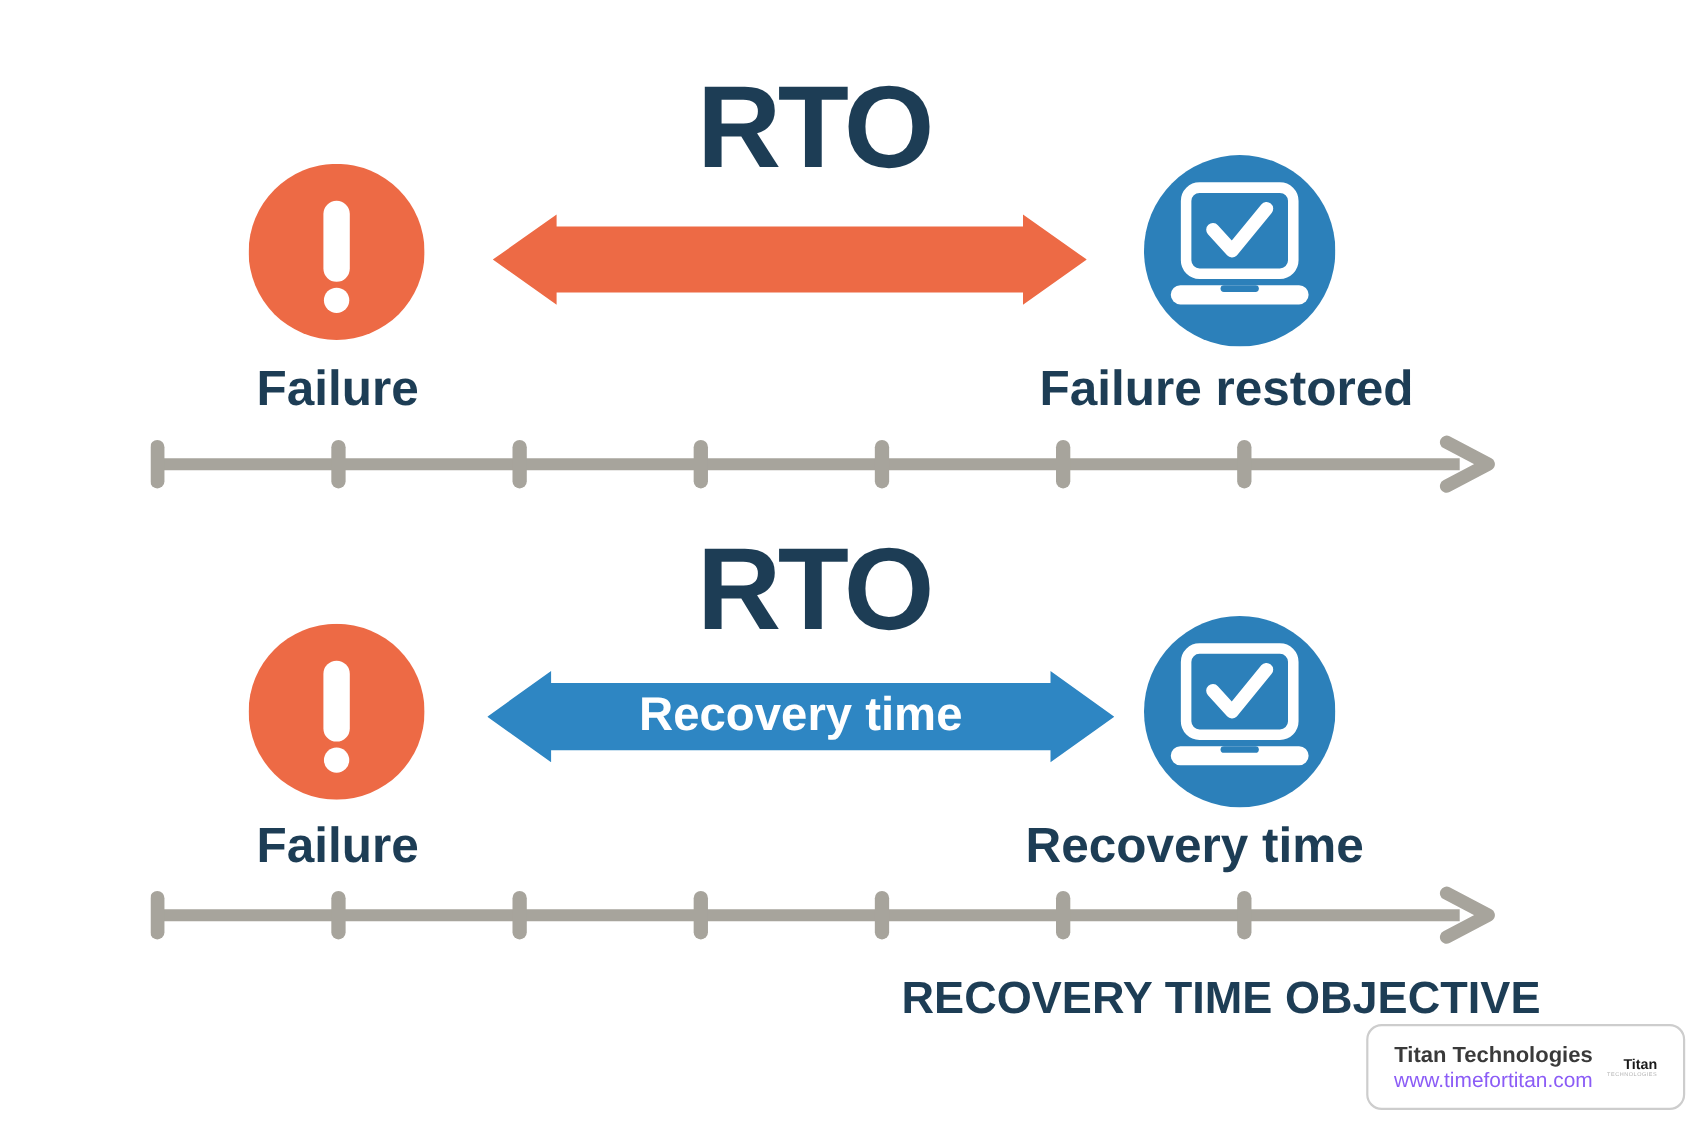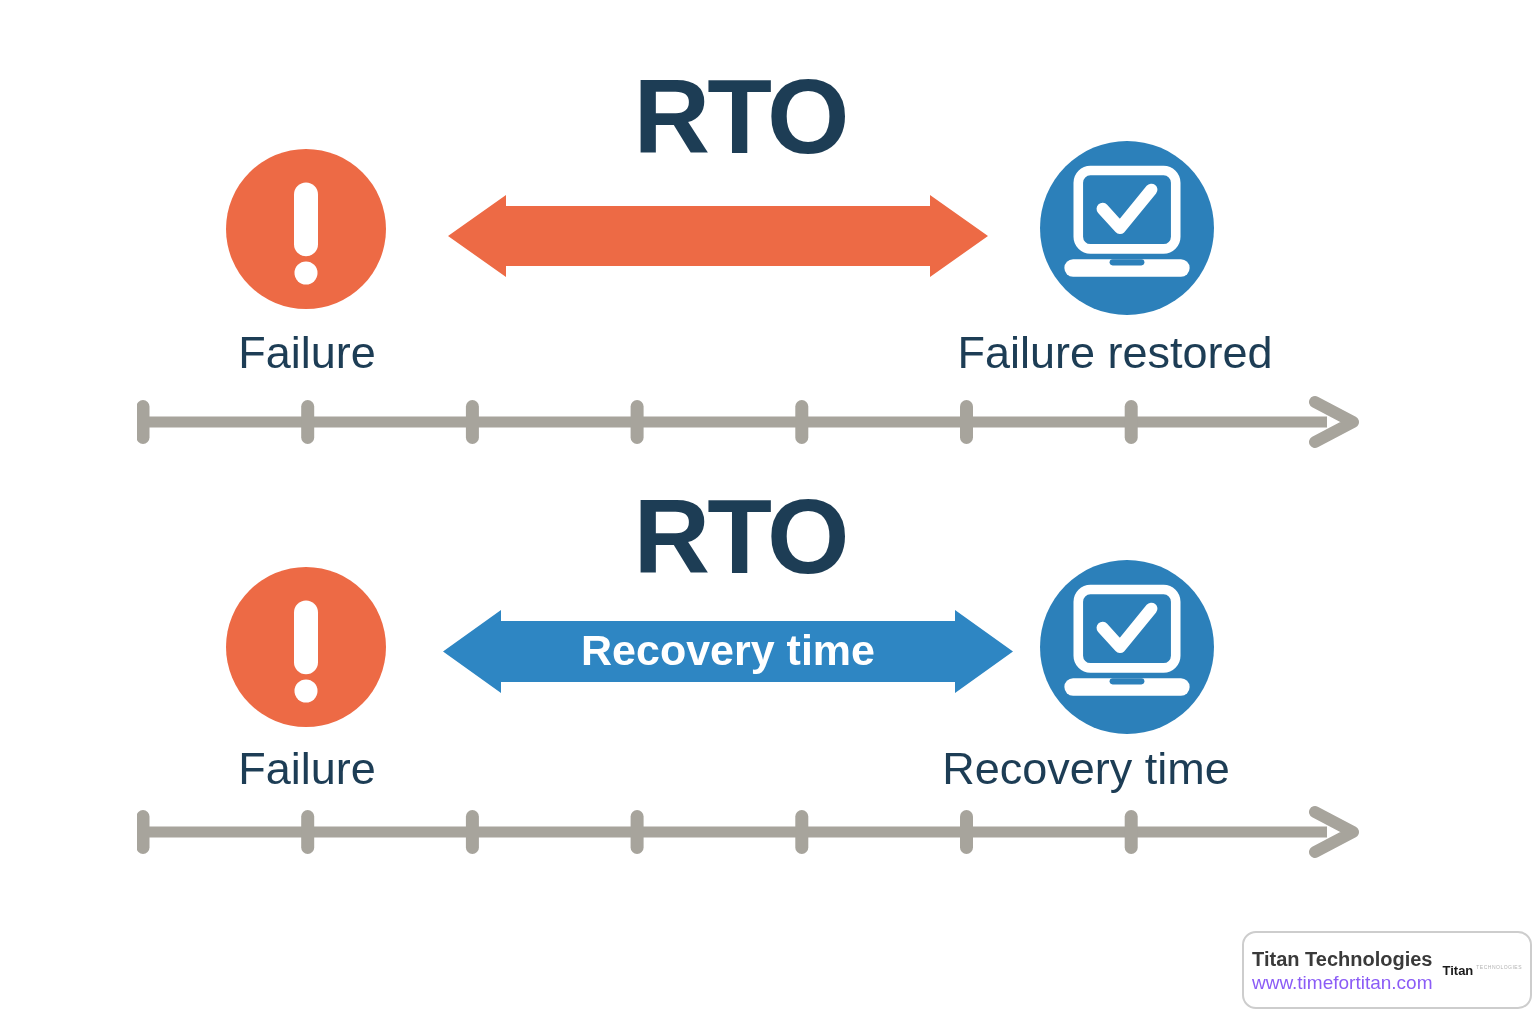--- a/index.html
+++ b/index.html
@@ -13,21 +13,21 @@
     font-size: 106px;
     font-weight: 800;
     letter-spacing: -3px;
     color: var(--navy);
     line-height: 1;
     white-space: nowrap;
   }
 
   .node-label {
     font-size: 45px;
-    font-weight: 400;
+    font-weight: 700;
     color: var(--navy);
     line-height: 1;
     white-space: nowrap;
   }
 
   .arrow-wrap { position: absolute; }
   .arrow-wrap svg { display: block; width: 100%; height: 100%; }
   .arrow-fill-orange { fill: var(--orange); }
   .arrow-fill-blue { fill: var(--blue); }
   .arrow-label {
@@ -65,21 +65,21 @@
     border: 2px solid #cdcdcd;
     border-radius: 14px;
     display: flex;
     align-items: center;
     justify-content: center;
     gap: 10px;
   }
   .wm-text { text-align: right; }
   .wm-company { font-size: 20px; font-weight: 700; color: #3a3a3a; line-height: 1.3; }
   .wm-site { font-size: 19px; font-weight: 400; color: #8b5cf6; line-height: 1.2; }
-  .wm-logo { display: flex; flex-direction: row; align-items: flex-start; line-height: 1; }
+  .wm-logo { display: flex; flex-direction: column; align-items: flex-end; line-height: 1; }
   .wm-logo-title { font-size: 13px; font-weight: 800; color: #1a1a1a; }
   .wm-logo-sub { font-size: 5px; font-weight: 400; letter-spacing: 0.5px; color: #b3b3b3; margin-top: 1px; margin-left: 3px; }
 </style>
 </head>
 <body>
 
 <div class="abs" style="left:0;top:0;width:1536px;height:1024px;">
 
   <div class="abs big-title centered" style="left:740px; top:63px;">RTO</div>
 
@@ -164,20 +164,21 @@
       <rect class="tl-fill" x="328.9" y="6" width="13" height="44" rx="6.5"></rect>
       <rect class="tl-fill" x="493.6" y="6" width="13" height="44" rx="6.5"></rect>
       <rect class="tl-fill" x="658.3" y="6" width="13" height="44" rx="6.5"></rect>
       <rect class="tl-fill" x="823.0" y="6" width="13" height="44" rx="6.5"></rect>
       <rect class="tl-fill" x="987.7" y="6" width="13" height="44" rx="6.5"></rect>
       <path class="tl-stroke" d="M1178 8 L1216 28 L1178 48" fill="none" stroke-width="12" stroke-linecap="round" stroke-linejoin="round"></path>
     </svg>
   </div>
 
 
+  <div class="abs caption centered" style="left:1110px; top:887px;">RECOVERY TIME OBJECTIVE</div>
 
   <div class="watermark">
     <div class="wm-text">
       <div class="wm-company">Titan Technologies</div>
       <div class="wm-site">www.timefortitan.com</div>
     </div>
     <div class="wm-logo">
       <span class="wm-logo-title">Titan</span>
       <span class="wm-logo-sub">TECHNOLOGIES</span>
     </div>

